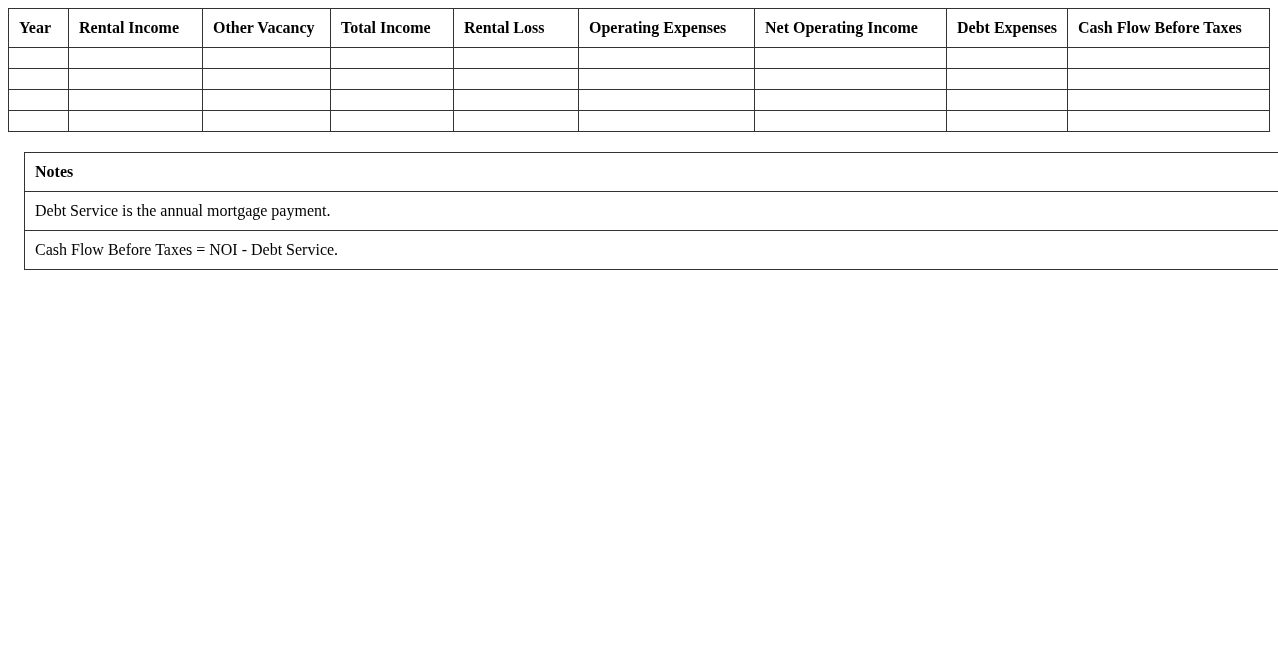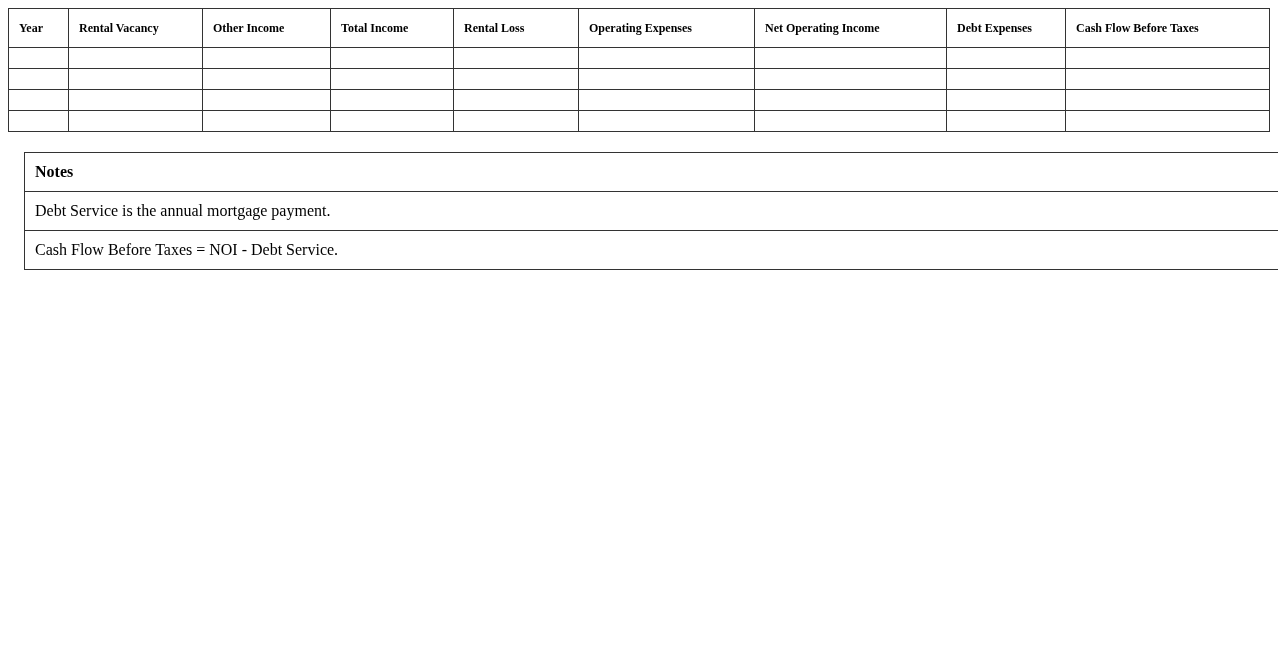--- a/index.html
+++ b/index.html
@@ -4,35 +4,35 @@
   <style>
     html, body { margin: 0; padding: 0; background: #ffffff; }
     body {
       width: 1278px; height: 650px; overflow: hidden;
       font-family: "Liberation Serif", "DejaVu Serif", serif;
       font-size: 16px; color: #000;
     }
     table { border-collapse: collapse; position: absolute; left: 8px; }
     td, th { border: 1px solid #333; padding: 0 10px; text-align: left; }
     #cf-table { top: 8px; width: 1262px; }
-    #cf-table th { height: 38px; font-weight: bold; font-size: 12px; white-space: nowrap; }
+    #cf-table th { height: 38px; font-weight: bold; font-size: 16px; white-space: nowrap; }
     #cf-table td { height: 20px; }
     #notes-table { top: 152px; width: 1262px; margin-left: 16px; }
     #notes-table th { height: 38px; font-weight: bold; }
     #notes-table td { height: 38px; }
   </style>
 </head>
 <body>
 
 <table id="cf-table">
   <thead>
     <tr>
       <th style="width:39px">Year</th>
-      <th style="width:113px">Rental Vacancy</th>
-      <th style="width:107px">Other Income</th>
+      <th style="width:113px">Rental Income</th>
+      <th style="width:107px">Other Vacancy</th>
       <th style="width:102px">Total Income</th>
       <th style="width:104px">Rental Loss</th>
       <th style="width:155px">Operating Expenses</th>
       <th style="width:171px">Net Operating Income</th>
       <th style="width:98px">Debt Expenses</th>
       <th>Cash Flow Before Taxes</th>
     </tr>
   </thead>
   <tbody>
     <tr>

